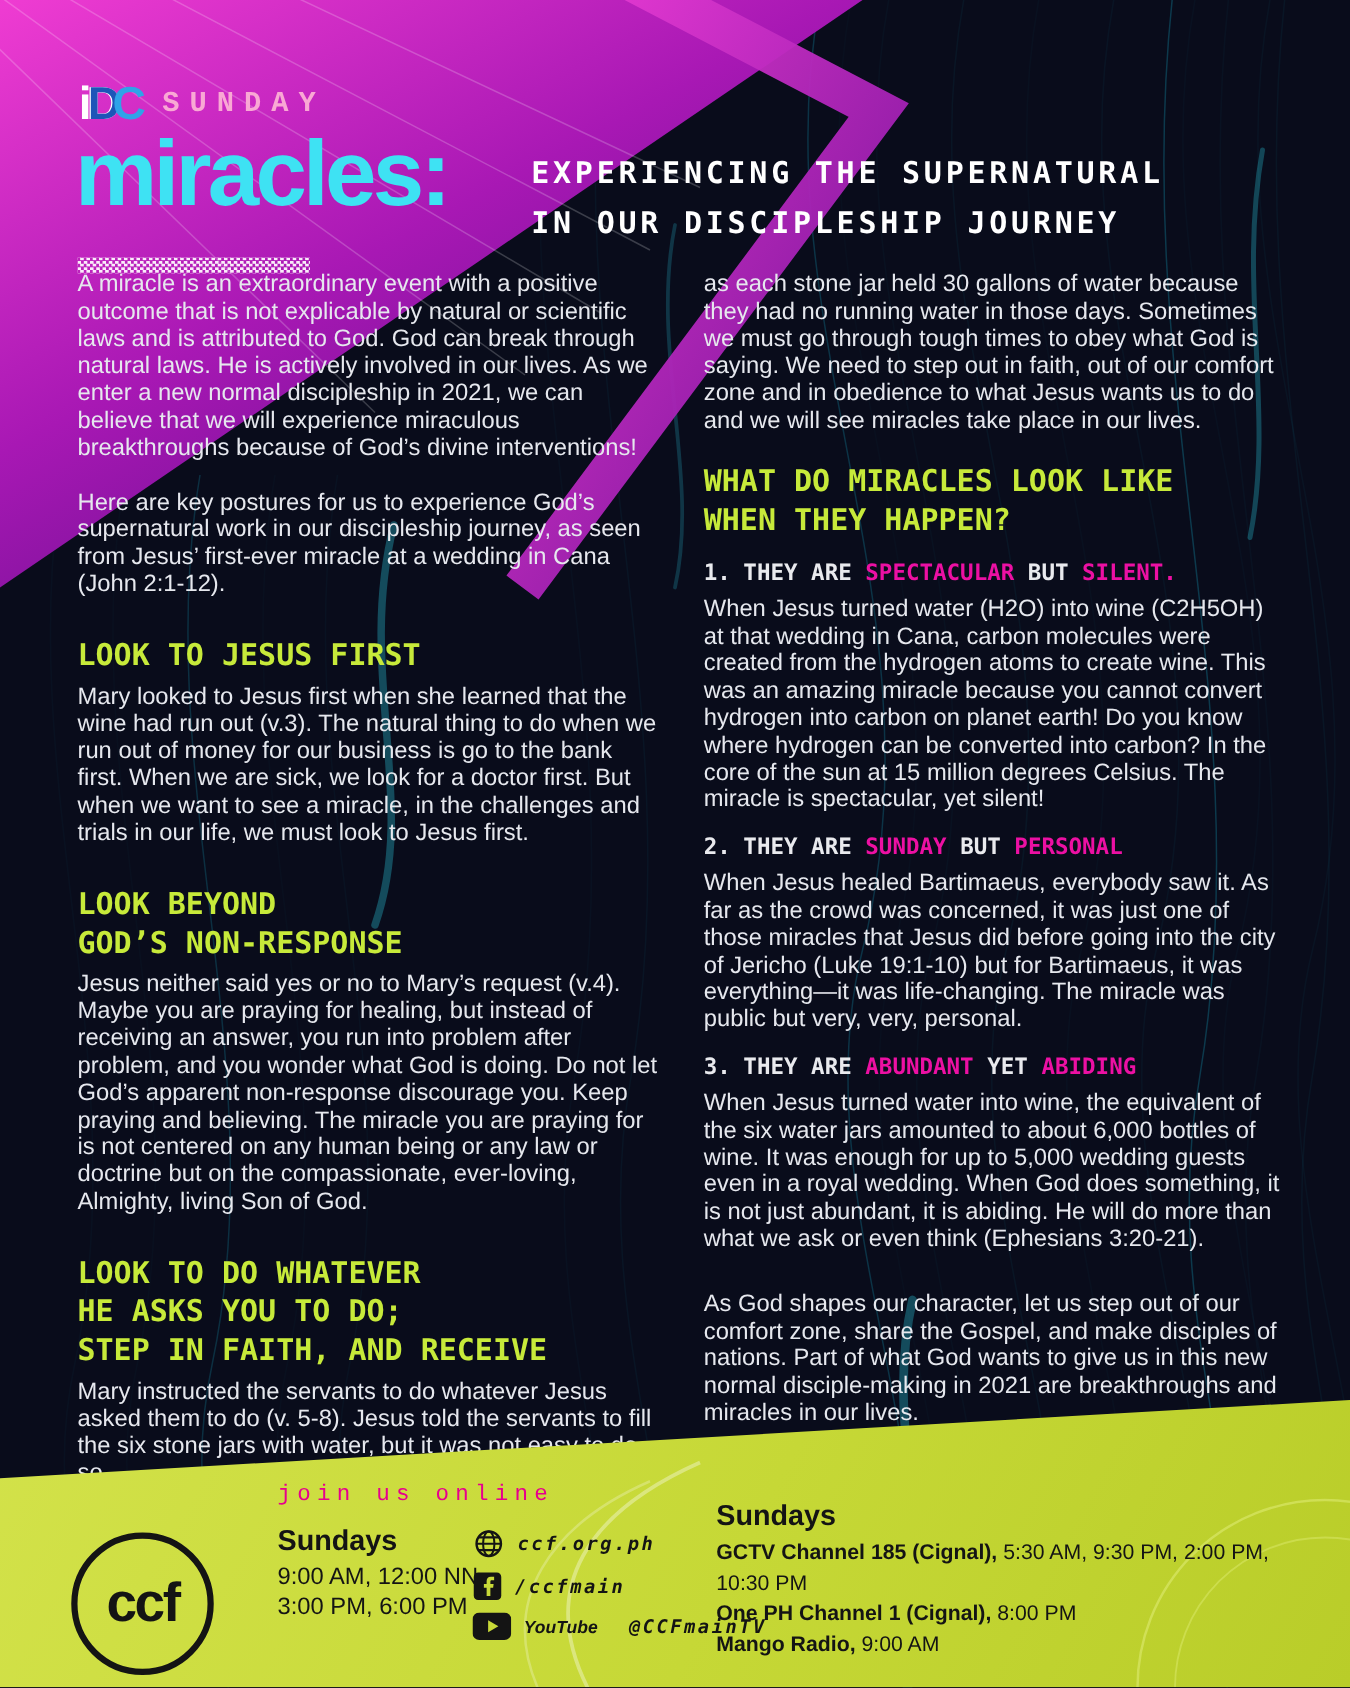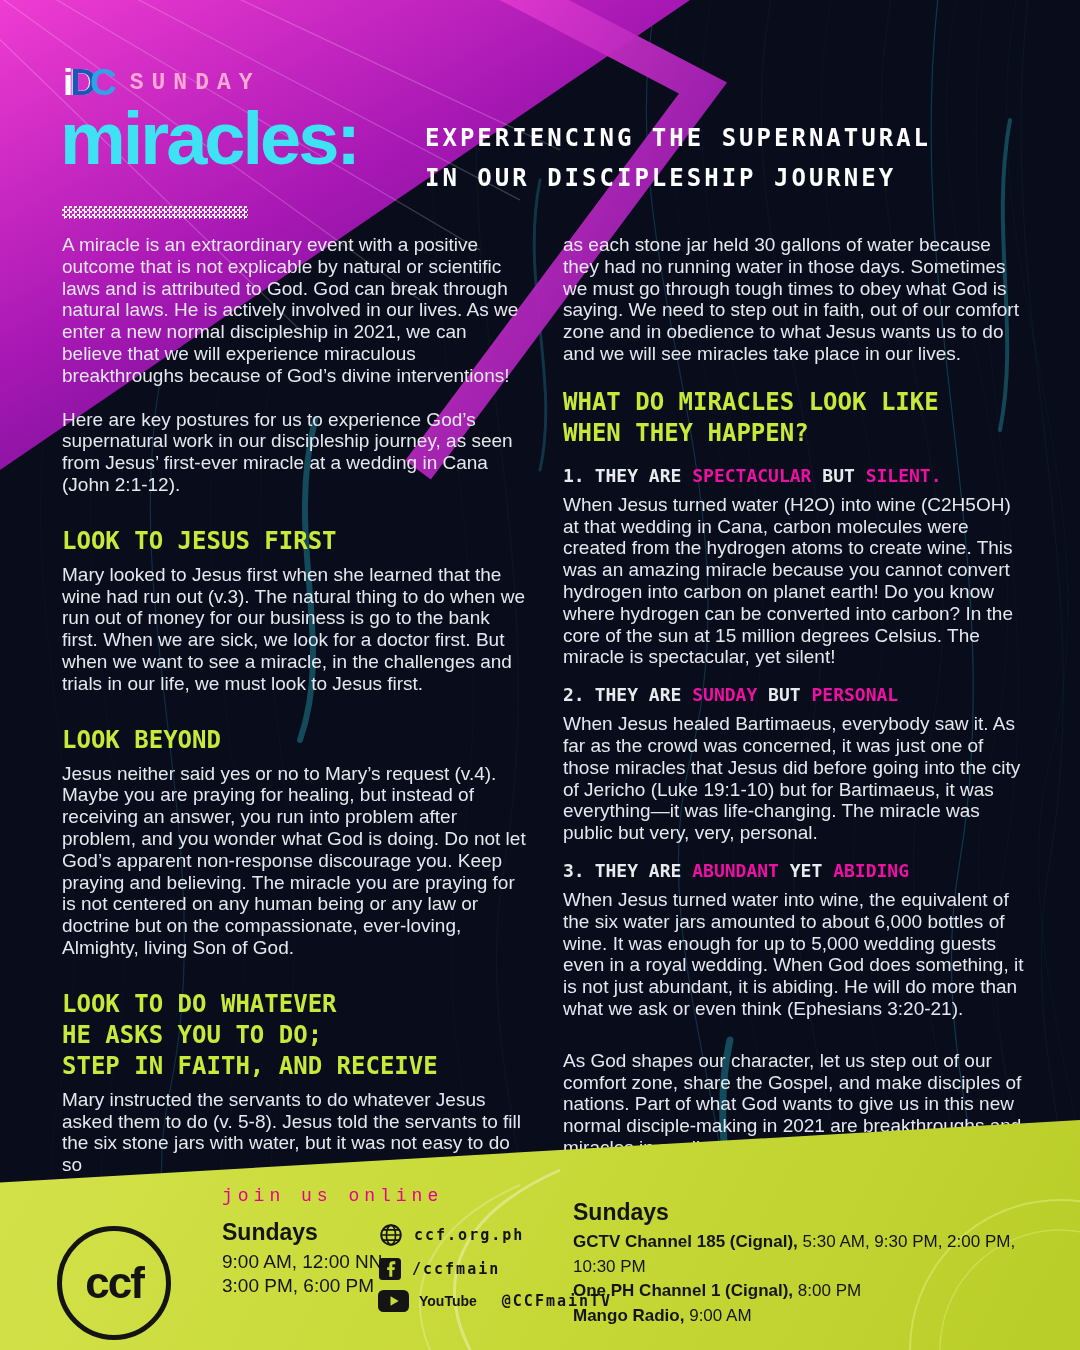--- a/index.html
+++ b/index.html
@@ -17,21 +17,21 @@
          font-size:23px;letter-spacing:8px;text-align:center;}
   .title{position:absolute;left:60px;top:96px;font-size:74px;font-weight:800;
          letter-spacing:-3px;color:#3ee2f3;}
   .halftone{position:absolute;left:62px;top:206px;width:186px;height:13px;opacity:.92;
          background-image:conic-gradient(#fff 0 25%,transparent 0 50%,#fff 0 75%,transparent 0);
          background-size:5px 5px;}
   .subtitle{position:absolute;left:425px;top:118px;font-family:"DejaVu Sans Mono",monospace;
          font-weight:bold;color:#fff;font-size:24px;letter-spacing:3px;line-height:40px;white-space:nowrap;}
 
   
-  .cols{position:absolute;left:62px;top:234px;width:966px;display:flex;gap:36px;}
+  .cols{position:absolute;left:62px;top:217px;width:966px;display:flex;gap:36px;}
   .col{width:470px;}
   .body{font-size:19px;line-height:21.8px;margin:0;color:#e6e8ee;}
   .green-h{font-family:"DejaVu Sans Mono",monospace;font-weight:bold;color:#c7ea3a;
            font-size:24px;line-height:31px;letter-spacing:0px;white-space:nowrap;}
   .section{margin-top:30px;}
   .section .green-h{margin-bottom:7px;}
   .mb22{margin-bottom:22px;}
   .item-head{font-family:"DejaVu Sans Mono",monospace;font-weight:bold;color:#e9eaee;
              font-size:18px;letter-spacing:0;margin:16px 0 8px 0;white-space:nowrap;}
   .item-head .num{margin-right:10px;}
@@ -45,21 +45,21 @@
   .ccf-logo{position:absolute;left:57px;top:126px;width:104px;height:104px;border:5px solid #141414;
           border-radius:50%;display:flex;align-items:center;justify-content:center;
           font-weight:800;font-size:44px;letter-spacing:-2px;color:#141414;}
   .f-title{font-family:Liberation Mono, monospace;color:#e6008e;font-size:18px;
           letter-spacing:5px;white-space:nowrap;}
   .f-day{font-weight:bold;font-size:23px;margin-top:13px;}
   .f-times{font-size:19px;line-height:24px;margin-top:4px;}
   .online{position:absolute;left:222px;top:86px;}
   .links{position:absolute;left:378px;top:122px;display:flex;flex-direction:column;gap:9px;}
   .link-row{display:flex;align-items:center;gap:10px;font-family:"DejaVu Sans Mono",monospace;
-          font-size:15px;letter-spacing:2px;font-weight:bold;}
+          font-size:15px;letter-spacing:2px;font-weight:bold;font-style:italic;}
   .yt-brand{font-family:"Liberation Sans",sans-serif;font-weight:800;font-size:14px;letter-spacing:0;margin-right:15px;}
   .tv{position:absolute;left:573px;top:86px;width:470px;}
   .sched{font-size:17px;line-height:24.5px;margin-top:4px;}
   .sched b{font-weight:bold;}
 </style>
 </head>
 <body>
 
 <div class="page">
 
@@ -135,20 +135,21 @@
         <div class="section">
           <div class="green-h">
             <div>LOOK TO JESUS FIRST</div>
           </div>
           <p class="body">Mary looked to Jesus first when she learned that the wine had run out (v.3). The natural thing to do when we run out of money for our business is go to the bank first. When we are sick, we look for a doctor first. But when we want to see a miracle, in the challenges and trials in our life, we must look to Jesus first.</p>
         </div>
 
         <div class="section">
           <div class="green-h">
             <div>LOOK BEYOND</div>
+            <div>GOD’S NON-RESPONSE</div>
           </div>
           <p class="body">Jesus neither said yes or no to Mary’s request (v.4). Maybe you are praying for healing, but instead of receiving an answer, you run into problem after problem, and you wonder what God is doing. Do not let God’s apparent non-response discourage you. Keep praying and believing. The miracle you are praying for is not centered on any human being or any law or doctrine but on the compassionate, ever-loving, Almighty, living Son of God.</p>
         </div>
 
         <div class="section">
           <div class="green-h">
             <div>LOOK TO DO WHATEVER</div>
             <div>HE ASKS YOU TO DO;</div>
             <div>STEP IN FAITH, AND RECEIVE</div>
           </div>

